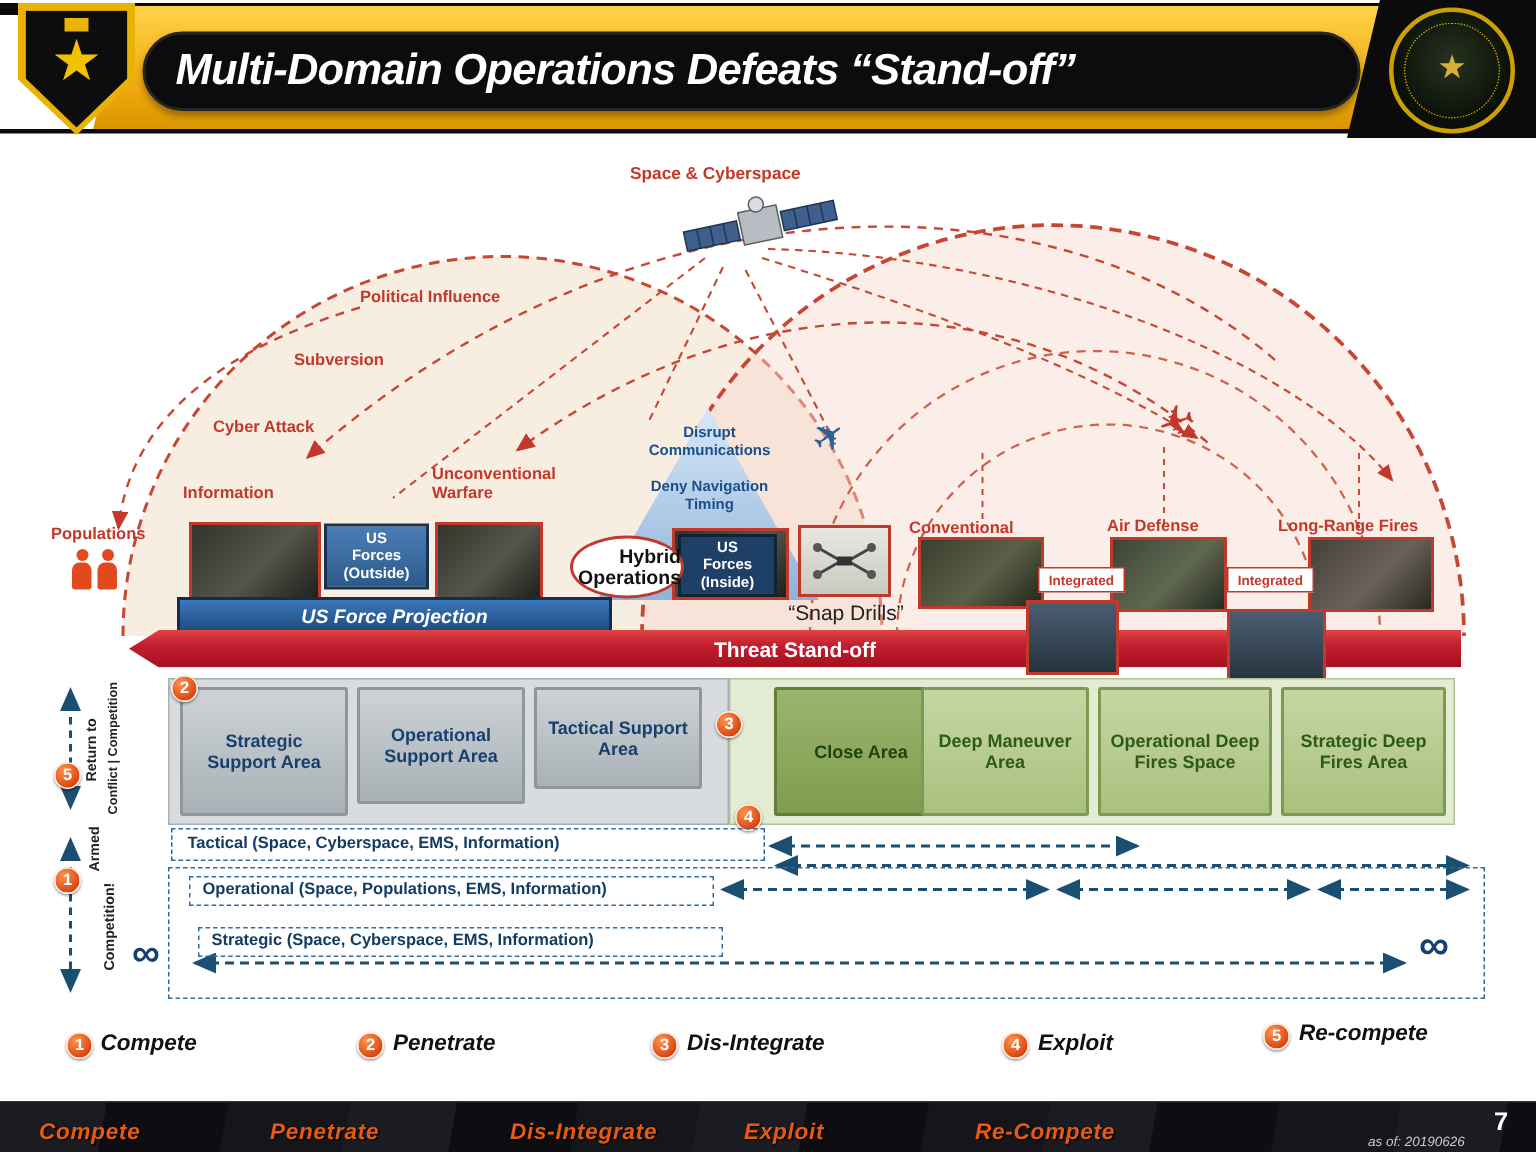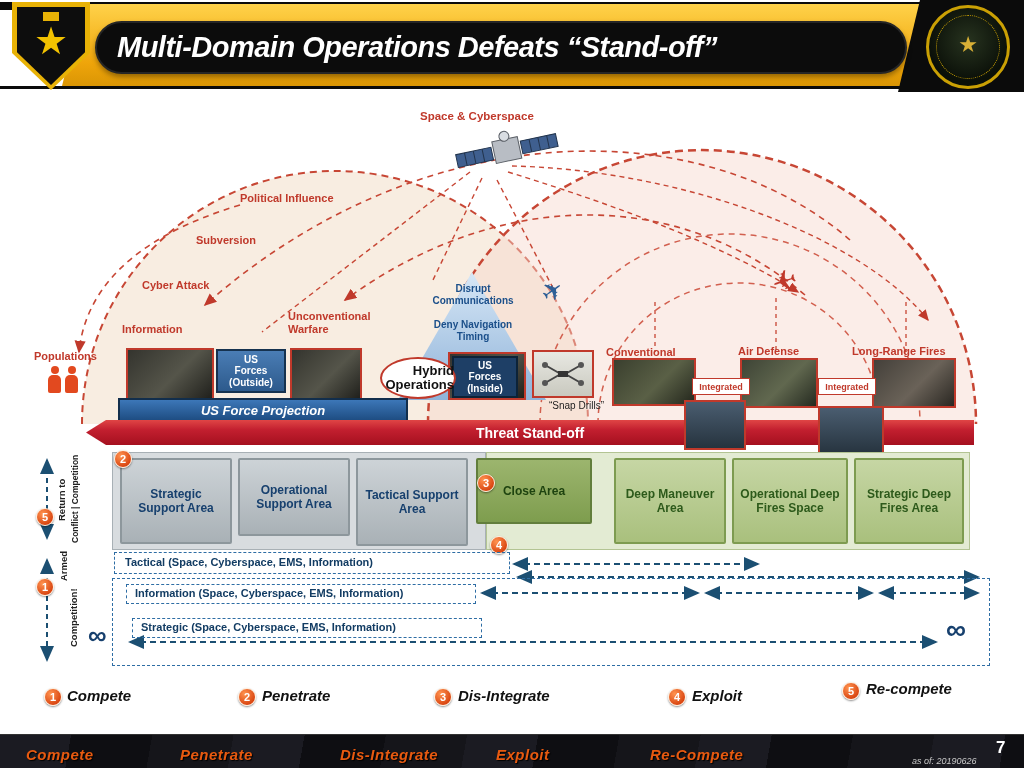--- a/index.html
+++ b/index.html
@@ -134,21 +134,21 @@
   <div class="abs" style="left:532px;top:350px;width:62px;height:48px;background:linear-gradient(180deg,#e8e8e2,#c9c9bf);border:2px solid #c0392b;display:flex;align-items:center;justify-content:center">
     <svg width="44" height="30" viewBox="0 0 44 30">
       <path d="M4 6 L18 14 M40 6 L26 14 M4 24 L18 16 M40 24 L26 16" stroke="#444" stroke-width="2"></path>
       <rect x="17" y="12" width="10" height="6" fill="#333"></rect>
       <circle cx="4" cy="6" r="3" fill="#555"></circle>
         <circle cx="40" cy="6" r="3" fill="#555"></circle>
       <circle cx="4" cy="24" r="3" fill="#555"></circle>
         <circle cx="40" cy="24" r="3" fill="#555"></circle>
     </svg>
   </div>
-  <div class="abs" style="left:524px;top:400px;width:80px;font-size:10px;color:#222;text-align:right">“Snap Drills”</div>
+  <div class="abs" style="left:524px;top:400px;width:80px;font-size:14px;color:#222;text-align:center">“Snap Drills”</div>
 
   <div class="abs red-lbl" style="left:606px;top:346px;width:94px">Conventional</div>
   <div class="abs photo" style="left:612px;top:358px;width:84px;height:48px;background:linear-gradient(135deg,#3a3f2e,#5a6046 55%,#23261c)"></div>
   <div class="abs red-lbl" style="left:738px;top:345px;width:86px">Air Defense</div>
   <div class="abs photo" style="left:740px;top:358px;width:78px;height:50px;background:linear-gradient(135deg,#3e4436,#61684f 55%,#252a20)"></div>
   <div class="abs red-lbl" style="left:852px;top:345px;width:112px">Long-Range Fires</div>
   <div class="abs photo" style="left:872px;top:358px;width:84px;height:50px;background:linear-gradient(135deg,#44403a,#6a6258 55%,#2a2722)"></div>
 
   <div class="abs intg" style="left:692px;top:378px;width:58px;height:17px">Integrated</div>
   <div class="abs intg" style="left:818px;top:378px;width:58px;height:17px">Integrated</div>
@@ -157,22 +157,22 @@
   <div class="abs" style="left:86px;top:420px;width:888px;height:25px;background:linear-gradient(180deg,#e04545,#c21f2f 40%,#a5101f);clip-path:polygon(20px 0,100% 0,100% 100%,20px 100%,0 50%);color:#fff;font-weight:bold;font-size:14px;display:flex;align-items:center;justify-content:center">Threat Stand-off</div>
 
   <div class="abs navalphoto" style="left:684px;top:400px;width:62px;height:50px"></div>
   <div class="abs navalphoto" style="left:818px;top:406px;width:66px;height:50px"></div>
 
   <div class="abs" style="left:112px;top:452px;width:374px;height:98px;background:#d8dcdf;border:1px solid #a8b0b5"></div>
   <div class="abs" style="left:486px;top:452px;width:484px;height:98px;background:#e3ebd3;border:1px solid #b3c493"></div>
 
   <div class="abs area-box support-box" style="left:120px;top:458px;width:112px;height:86px">Strategic Support Area</div>
   <div class="abs area-box support-box" style="left:238px;top:458px;width:112px;height:78px">Operational Support Area</div>
-  <div class="abs area-box support-box" style="left:356px;top:458px;width:112px;height:88px">Tactical Support Area</div>
-  <div class="abs area-box green-dark" style="left:476px;top:458px;width:116px;height:66px">Close Area</div>
+  <div class="abs area-box support-box" style="left:356px;top:458px;width:112px;height:68px">Tactical Support Area</div>
+  <div class="abs area-box green-dark" style="left:516px;top:458px;width:116px;height:86px">Close Area</div>
   <div class="abs area-box green-box" style="left:614px;top:458px;width:112px;height:86px">Deep Maneuver Area</div>
   <div class="abs area-box green-box" style="left:732px;top:458px;width:116px;height:86px">Operational Deep Fires Space</div>
   <div class="abs area-box green-box" style="left:854px;top:458px;width:110px;height:86px">Strategic Deep Fires Area</div>
 
   <div class="abs badge" style="left:114px;top:450px">2</div>
   <div class="abs badge" style="left:477px;top:474px">3</div>
   <div class="abs badge" style="left:490px;top:536px">4</div>
   <div class="abs badge" style="left:36px;top:508px">5</div>
   <div class="abs badge" style="left:36px;top:578px">1</div>
 
@@ -181,21 +181,21 @@
   <div class="abs vert" style="left:58px;top:546px;width:13px;height:40px">Armed</div>
   <div class="abs vert" style="left:68px;top:572px;width:14px;height:92px">Competition!</div>
   <div class="abs inf" style="left:88px;top:622px">∞</div>
   <div class="abs inf" style="left:946px;top:616px;font-size:28px">∞</div>
 
   <div class="abs dashed-box" style="left:114px;top:552px;width:396px;height:22px">
     <div class="row-lbl" style="padding:3px 0 0 10px">Tactical (Space, Cyberspace, EMS, Information)</div>
   </div>
   <div class="abs dashed-box" style="left:112px;top:578px;width:878px;height:88px"></div>
   <div class="abs dashed-box" style="left:126px;top:584px;width:350px;height:20px">
-    <div class="row-lbl" style="padding:2px 0 0 8px">Information (Space, Cyberspace, EMS, Information)</div>
+    <div class="row-lbl" style="padding:2px 0 0 8px">Operational (Space, Populations, EMS, Information)</div>
   </div>
   <div class="abs dashed-box" style="left:132px;top:618px;width:350px;height:20px">
     <div class="row-lbl" style="padding:2px 0 0 8px">Strategic (Space, Cyberspace, EMS, Information)</div>
   </div>
 
   <div class="abs badge" style="left:44px;top:688px">1</div>
   <div class="abs leg-lbl" style="left:67px;top:687px">Compete</div>
   <div class="abs badge" style="left:238px;top:688px">2</div>
   <div class="abs leg-lbl" style="left:262px;top:687px">Penetrate</div>
   <div class="abs badge" style="left:434px;top:688px">3</div>

